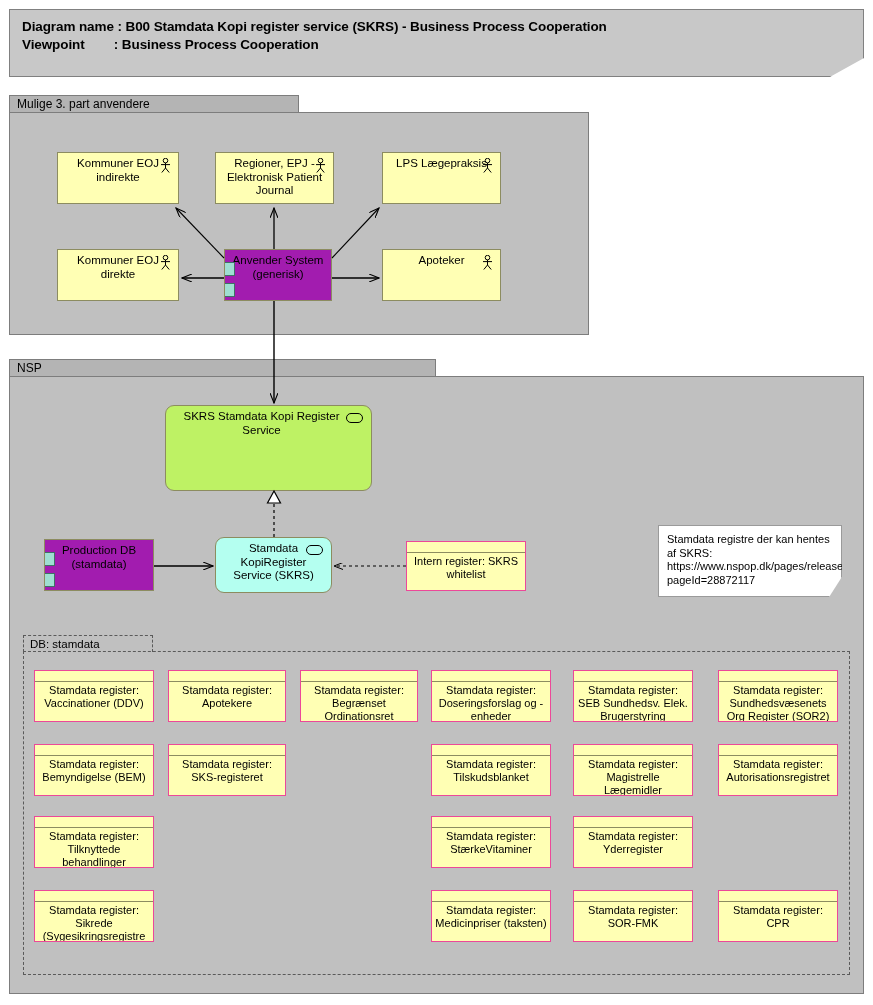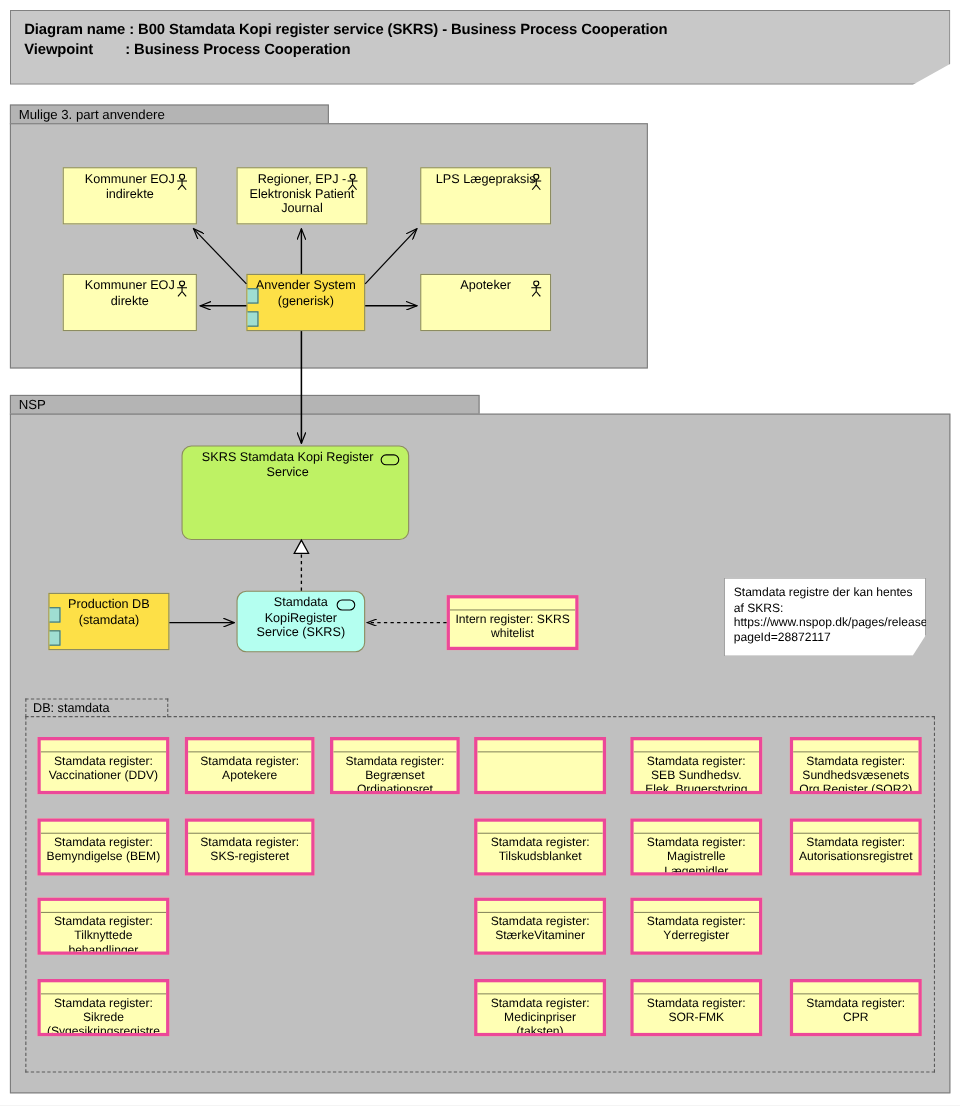--- a/index.html
+++ b/index.html
@@ -44,39 +44,39 @@
     position:absolute;box-sizing:border-box;border:1px solid #8c8c60;
     display:flex;align-items:flex-start;justify-content:center;
     overflow:hidden;
   }
   .node .lbl{
     font-size:11.5px;line-height:13.5px;color:#000;text-align:center;
     padding:4px 5px 0 5px;width:100%;box-sizing:border-box;
   }
   .actor{background:#ffffb4;}
   .service{background:#bef264;border-radius:9px;}
-  .component{background:#fde047;}
+  .component{background:#a21caf;}
   .service-c{background:#b4fff0;border-radius:9px;}
 
   
   .ico-actor{position:absolute;right:7px;top:5px;width:11px;height:15px;}
   
   .ico-service{
     position:absolute;right:8px;top:7px;width:17px;height:10px;
     border:1.4px solid #000;border-radius:6px;box-sizing:border-box;
   }
   
   .ico-comp{position:absolute;left:-9px;top:12px;width:19px;height:14px;
     background:#9fded2;border:1px solid #3f6f68;box-sizing:border-box;}
   .ico-comp2{position:absolute;left:-9px;top:33px;width:19px;height:14px;
     background:#9fded2;border:1px solid #3f6f68;box-sizing:border-box;}
 
   
   .reg{
-    position:absolute;background:#ffffb4;border:3px solid #ec4899;
+    position:absolute;background:#ffffb4;border:1px solid #ec4899;
     box-sizing:border-box;overflow:hidden;
   }
   .reg-hdr{height:11px;border-bottom:1px solid #8c8c60;box-sizing:border-box;}
   .reg-lbl{
     font-size:11px;line-height:13px;text-align:center;color:#000;
     padding:2px 3px 0 3px;
   }
 
   
   .note{
@@ -215,20 +215,21 @@
       <div class="reg" style="left: 168px; top: 670px; width: 118px; height: 52px;">
         <div class="reg-hdr"></div>
         <div class="reg-lbl">Stamdata register: Apotekere</div>
       </div>
       <div class="reg" style="left: 300px; top: 670px; width: 118px; height: 52px;">
         <div class="reg-hdr"></div>
         <div class="reg-lbl">Stamdata register: Begrænset Ordinationsret</div>
       </div>
       <div class="reg" style="left: 431px; top: 670px; width: 120px; height: 52px;">
         <div class="reg-hdr"></div>
+        <div class="reg-lbl">Stamdata register: Doseringsforslag og -enheder</div>
       </div>
       <div class="reg" style="left: 573px; top: 670px; width: 120px; height: 52px;">
         <div class="reg-hdr"></div>
         <div class="reg-lbl">Stamdata register: SEB Sundhedsv. Elek. Brugerstyring</div>
       </div>
       <div class="reg" style="left: 718px; top: 670px; width: 120px; height: 52px;">
         <div class="reg-hdr"></div>
         <div class="reg-lbl">Stamdata register: Sundhedsvæsenets Org Register (SOR2)</div>
       </div>
       <div class="reg" style="left: 34px; top: 744px; width: 120px; height: 52px;">

